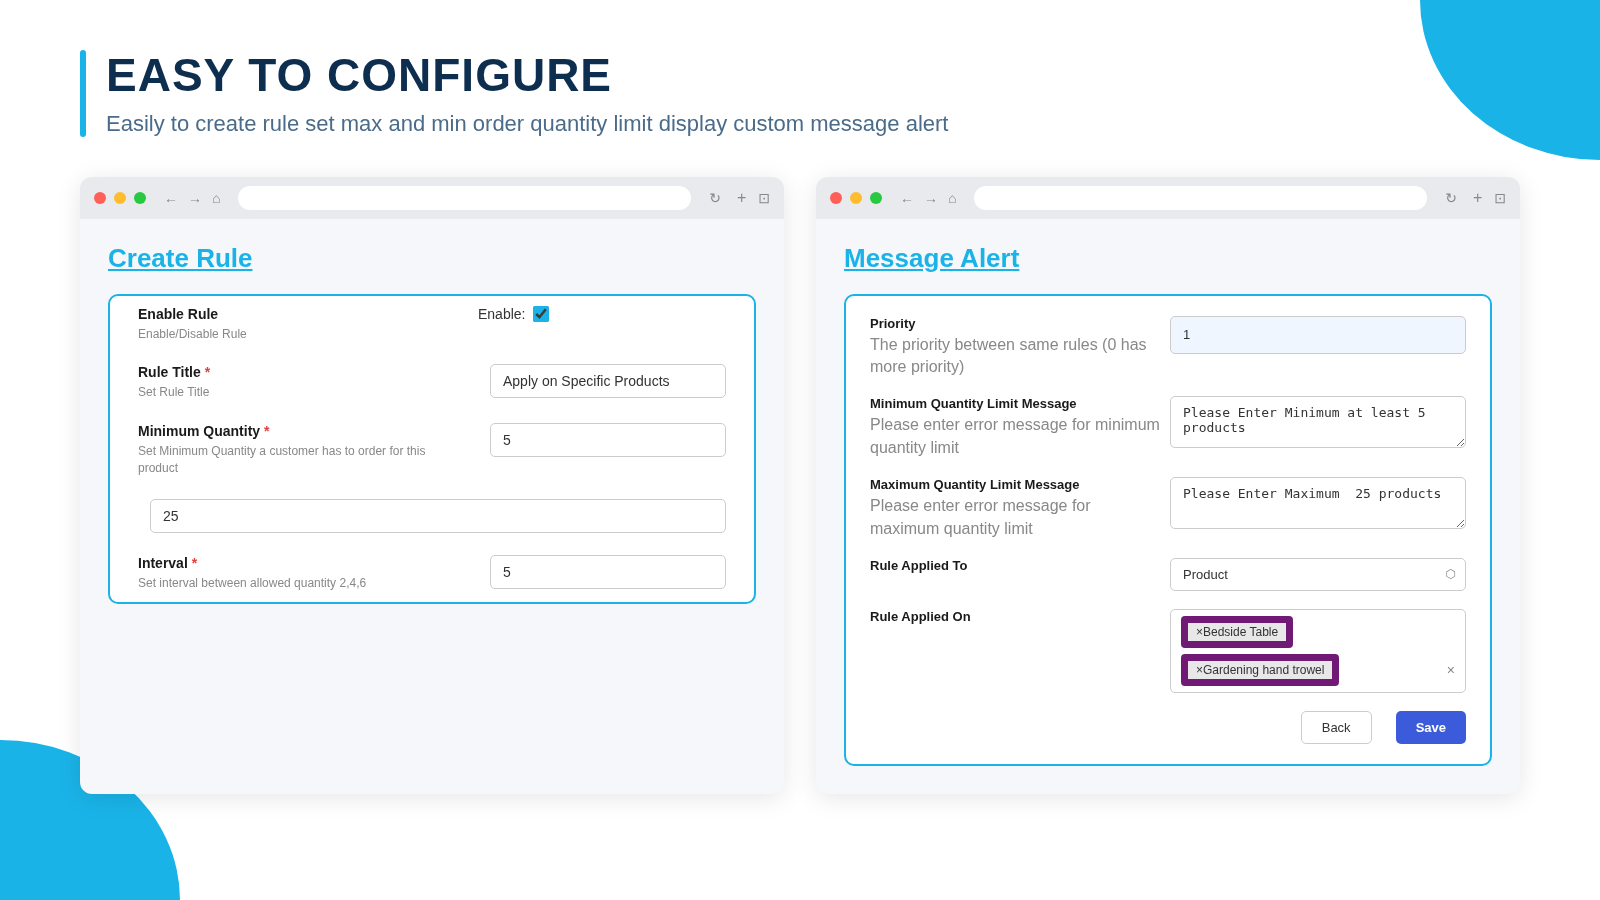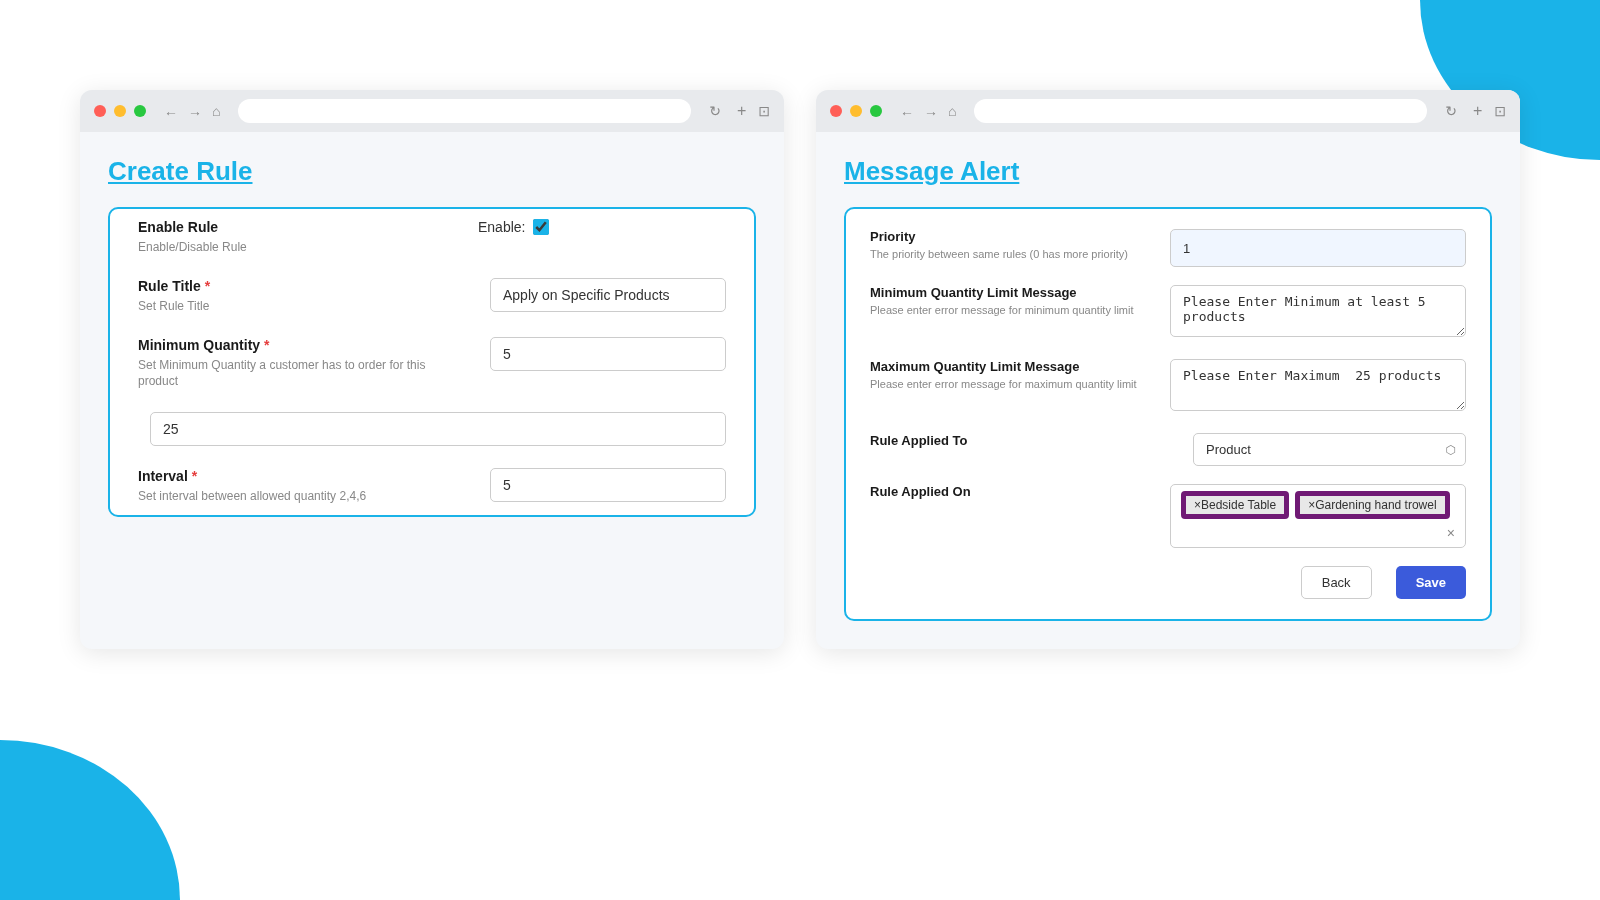--- a/index.html
+++ b/index.html
@@ -208,21 +208,21 @@
     .ma-label-col {
       flex: 0 0 300px;
       padding-right: 8px;
     }
     .ma-field-name {
       font-size: 13px;
       font-weight: 700;
       color: #1a1a1a;
     }
     .ma-field-desc {
-      font-size: 11px;
+      font-size: 16px;
       color: #888;
       margin-top: 3px;
       line-height: 1.4;
     }
 
     .ma-input-col {
       flex: 1;
     }
 
     .ma-input {
@@ -259,21 +259,20 @@
       font-size: 13px;
       color: #333;
       background: #fff;
       appearance: none;
       outline: none;
       cursor: pointer;
     }
 
     .select-wrapper {
       position: relative;
-      margin-left: 23px;
     }
     .select-arrow {
       position: absolute;
       right: 10px;
       top: 50%;
       transform: translateY(-50%);
       color: #888;
       font-size: 12px;
       pointer-events: none;
     }
@@ -286,21 +285,21 @@
       font-size: 13px;
       background: #fff;
       display: flex;
       align-items: center;
       flex-wrap: wrap;
       gap: 6px;
       min-height: 38px;
     }
     .tag {
       background: #e8e8e8;
-      border: 5px solid #701a75;
+      border: 7px solid #701a75;
       border-radius: 4px;
       padding: 2px 8px;
       font-size: 12px;
       color: #333;
       display: flex;
       align-items: center;
       gap: 4px;
     }
     .tags-clear {
       margin-left: auto;
@@ -338,20 +337,24 @@
 </head>
 <body>
 
 <div class="blob-top-right"></div>
 <div class="blob-bottom-left"></div>
 
 <div class="page-content">
 
   <div class="header-section">
     <div class="header-border"></div>
+    <div class="header-text-block">
+      <div class="main-title">EASY TO CONFIGURE</div>
+      <div class="subtitle">Easily to create rule set max and min order quantity limit display custom message alert</div>
+    </div>
   </div>
 
   <div class="browsers-row">
 
     <div class="browser-window">
       <div class="browser-bar">
         <div class="dot dot-red"></div>
         <div class="dot dot-yellow"></div>
         <div class="dot dot-green"></div>
         <div class="browser-nav">

